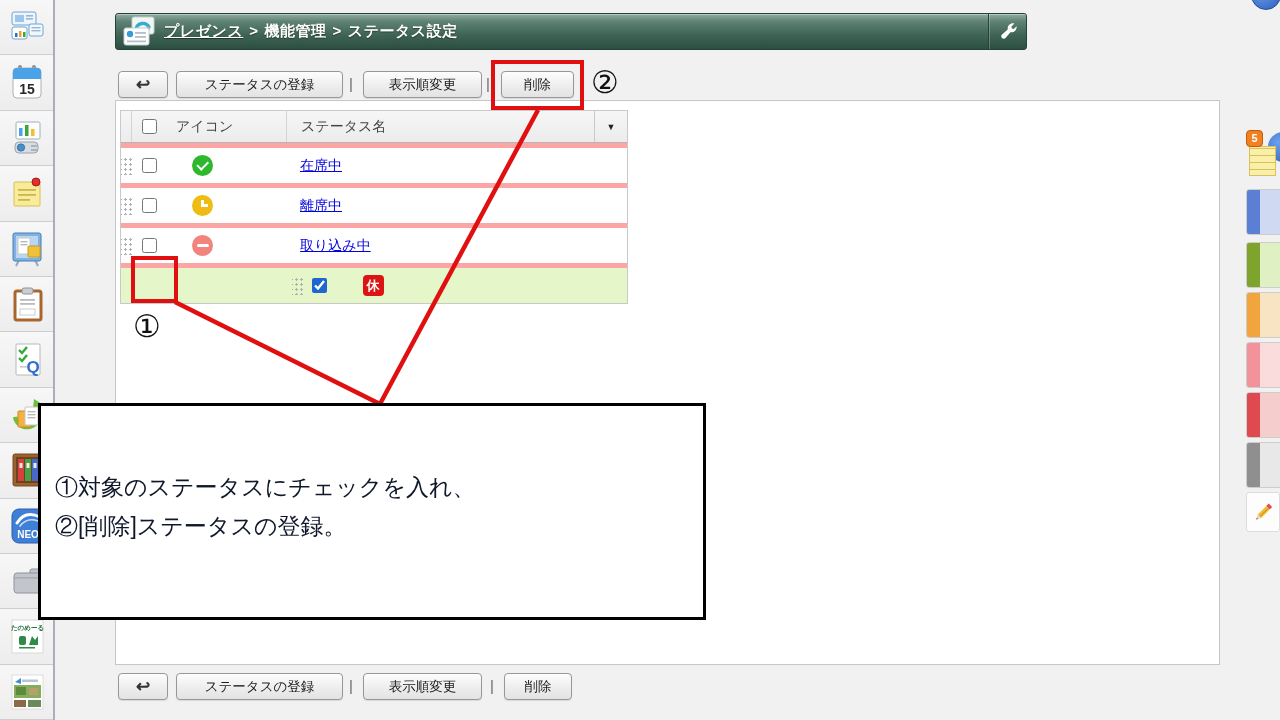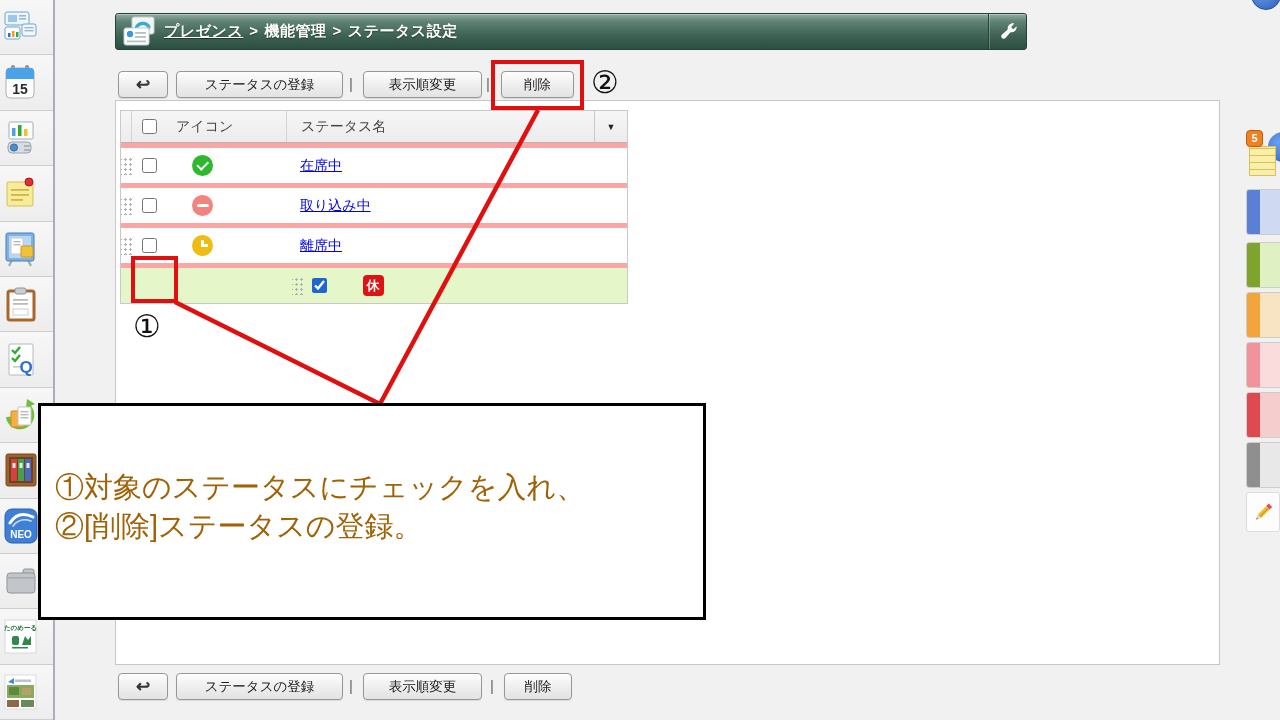--- a/index.html
+++ b/index.html
@@ -9,21 +9,21 @@
     background:#f1f1f1; font-family:"Liberation Sans", sans-serif;
   }
 
   
   .sidebar-left {
     position:absolute; left:0; top:0; width:55px; height:720px;
     background:linear-gradient(90deg,#fbfbfb,#ebebeb);
     border-right:2px solid #b3a9bc; display:flex; flex-direction:column; z-index:2;
   }
   .sb-cell {
-    flex:1; display:flex; align-items:center; 
+    flex:1; display:flex; align-items:center; justify-content:center;
     border-bottom:1px solid #cdcdcd; background:linear-gradient(180deg,#f7f7f7,#ededed);
     cursor:pointer;
   }
 
   
   .app-header {
     position:absolute; left:115px; top:13px; width:912px; height:37px;
     background:linear-gradient(180deg,#93aca2 0%,#5d8173 22%,#3f6355 60%,#2c4f42 100%);
     border:1px solid #24423a; border-radius:3px;
     box-shadow:inset 0 1px 0 rgba(255,255,255,.35);
@@ -108,21 +108,21 @@
   .anno-lines { position:absolute; left:0; top:0; width:1280px; height:720px; z-index:6; pointer-events:none; }
   .red-frame { position:absolute; border:4px solid #e01010; z-index:7; pointer-events:none; }
   .frame-delete   { left:491px; top:60px;  width:93px; height:50px; }
   .frame-checkbox { left:131px; top:256px; width:47px; height:47px; }
   .step-label { position:absolute; font-size:31px; color:#111; z-index:7; }
   .step-1 { left:133px; top:308px; }
   .step-2 { left:591px; top:64px; }
   .instruction-box {
     position:absolute; left:38px; top:403px; width:668px; height:217px;
     background:#fff; border:3px solid #000; z-index:8;
-    padding:62px 14px 0 14px; font-size:29px; line-height:39px; color:#a16207;
+    padding:62px 14px 0 14px; font-size:23px; line-height:39px; color:#0f172a;
   }
 
   
   .rs-item { position:absolute; left:1246px; z-index:2; cursor:pointer; }
   .chip { width:40px; height:46px; border-radius:3px; overflow:hidden; display:flex; border:1px solid rgba(0,0,0,.15); }
   .chip .band { width:13px; height:100%; }
   .chip .body { flex:1; height:100%; }
   .chip-blue   .band{background:#5b7fd4;} .chip-blue   .body{background:#cfdaf2;}
   .chip-green  .band{background:#7fa42e;} .chip-green  .body{background:#dff0c2;}
   .chip-orange .band{background:#f2a53c;} .chip-orange .body{background:#f8e4c2;}
@@ -343,37 +343,37 @@
           <a class="link">在席中</a>
         </div>
     </div>
 
     <div class="t-row">
       <div class="col-drag"></div>
       <div class="col-cb">
           <input type="checkbox" style="">
         </div>
       <div class="col-icon">
-          <span class="sicon" data-type="busy"></span>
+          <span class="sicon" data-type="away"></span>
         </div>
       <div class="col-name">
-          <a class="link">取り込み中</a>
+          <a class="link">離席中</a>
         </div>
     </div>
 
     <div class="t-row">
       <div class="col-drag"></div>
       <div class="col-cb">
           <input type="checkbox" style="">
         </div>
       <div class="col-icon">
-          <span class="sicon" data-type="away"></span>
+          <span class="sicon" data-type="busy"></span>
         </div>
       <div class="col-name">
-          <a class="link">離席中</a>
+          <a class="link">取り込み中</a>
         </div>
     </div>
 
     <div class="t-row checked">
       <div class="col-drag"></div>
       <div class="col-cb">
           <input type="checkbox" checked="" style="">
         </div>
       <div class="col-icon">
           <span class="sicon" data-type="vacation">

